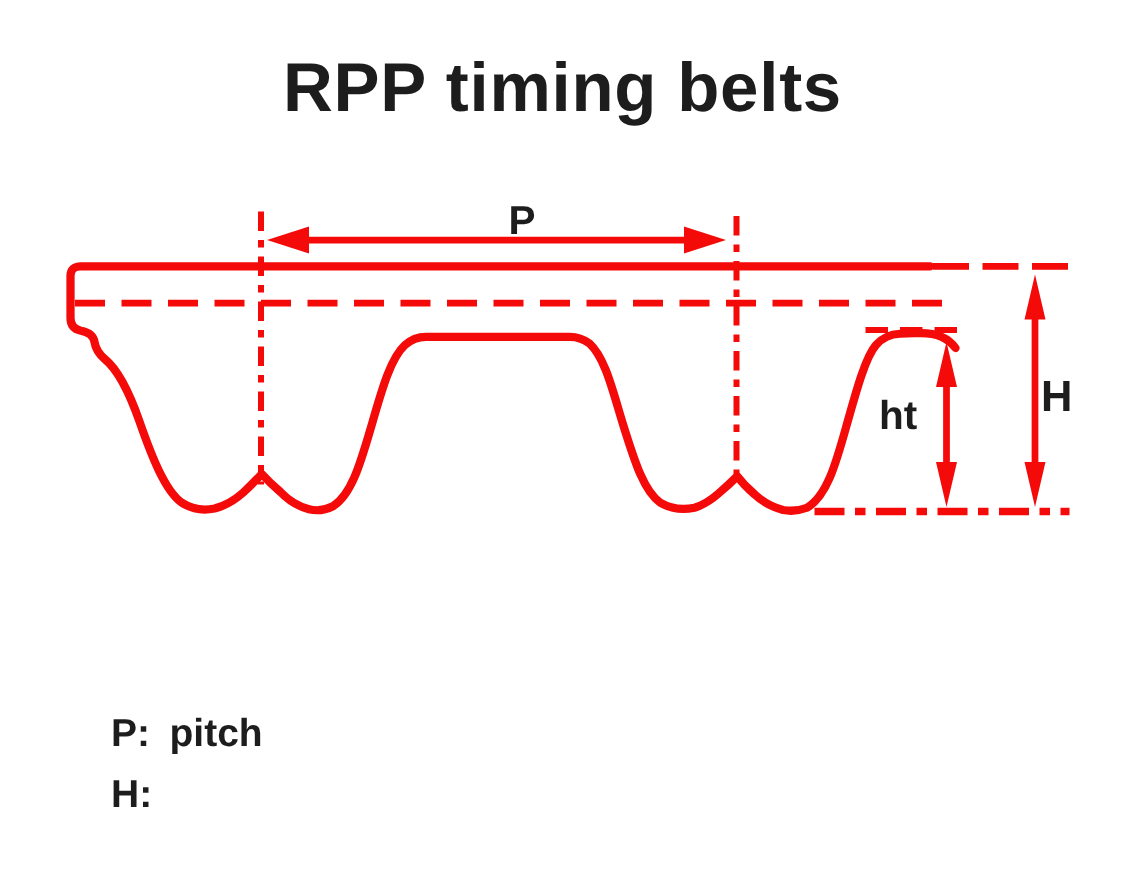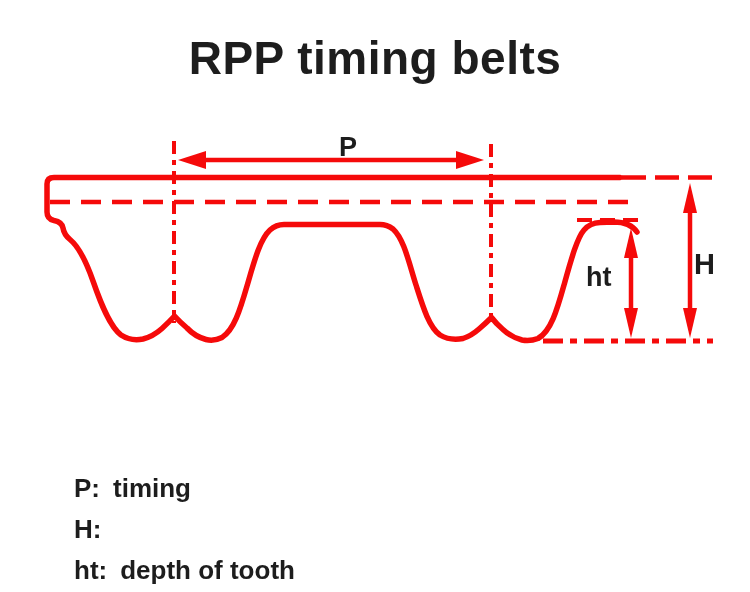--- a/index.html
+++ b/index.html
@@ -115,23 +115,20 @@
     <polygon class="redfill" points="690,166 683,196 697,196"></polygon>
     <polygon class="redfill" points="690,321 683,291 697,291"></polygon>
 
     <text class="dim-label" x="348" y="139" font-size="27" text-anchor="middle">P</text>
     <text class="dim-label" x="586" y="269" font-size="27" text-anchor="start">ht</text>
     <text class="dim-label" x="694" y="257" font-size="29" text-anchor="start">H</text>
   </svg>
 
   <div class="legend">
     <div class="legend-row">
-      <span>P:</span><span>timing</span>
+      <span>P:</span><span>pitch</span>
     </div>
     <div class="legend-row">
       <span>H:</span>
-    </div>
-    <div class="legend-row">
-      <span>ht:</span><span>depth of tooth</span>
     </div>
   </div>
 
 </div>
 
 </body></html>

